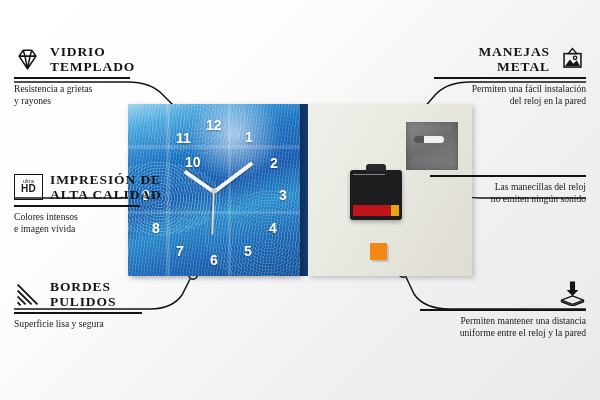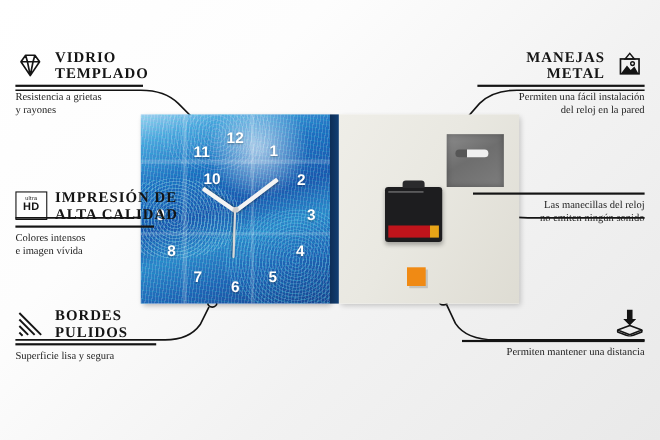--- a/index.html
+++ b/index.html
@@ -270,16 +270,17 @@
         <svg viewBox="0 0 32 32">
           <path d="M13 3 h6 v10 h4 l-7 7 -7-7 h4 Z" fill="currentColor"></path>
           <path d="M16 20 L29 25 L16 30 L3 25 Z" fill="none" stroke="currentColor" stroke-width="1.7" stroke-linejoin="round"></path>
           <path d="M3 25 v2 l13 5 13-5 v-2" fill="none" stroke="currentColor" stroke-width="1.7" stroke-linejoin="round"></path>
         </svg>
       </span>
     </div>
     <div class="rule"></div>
     <div class="cdesc">
       <span>Permiten mantener una distancia</span><br>
+      <span>uniforme entre el reloj y la pared</span>
     </div>
   </div>
 
 </div>
 
 </body></html>

